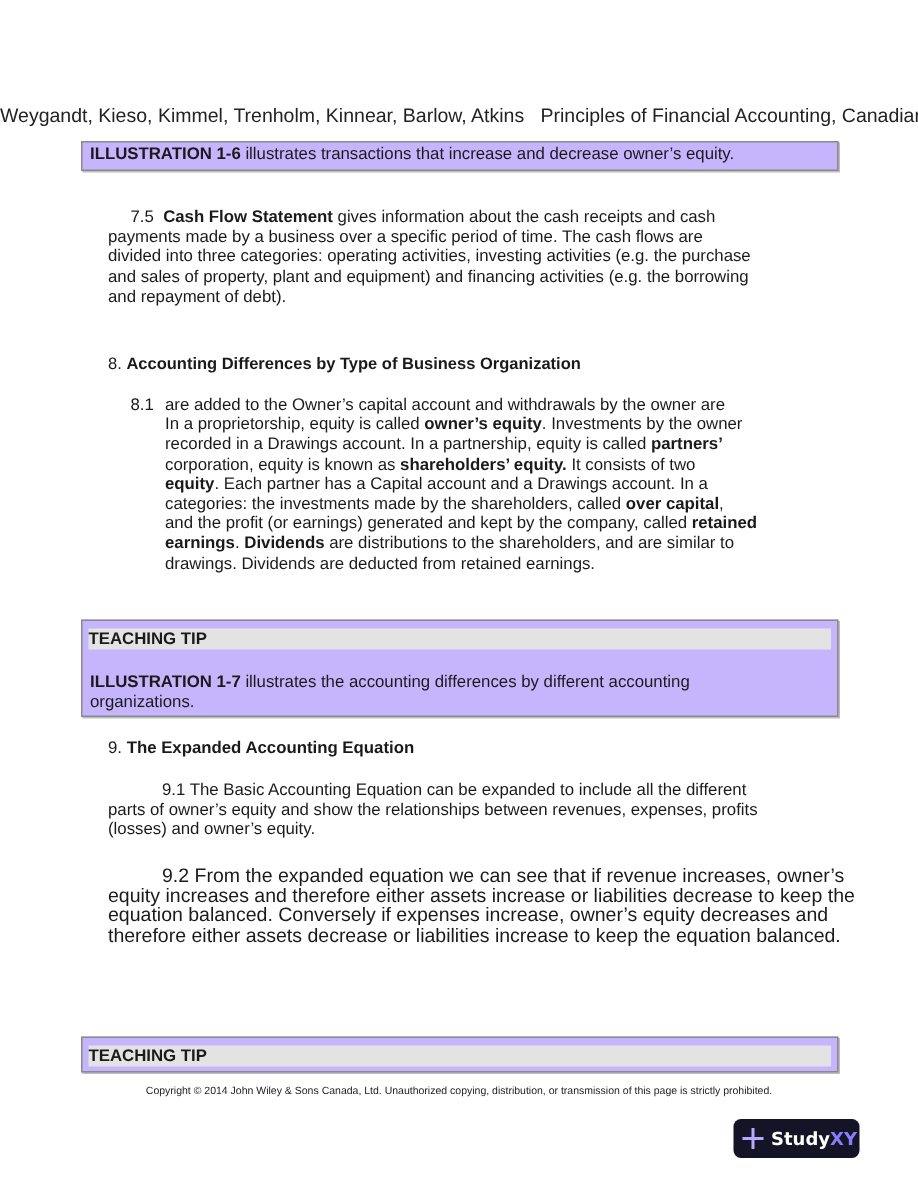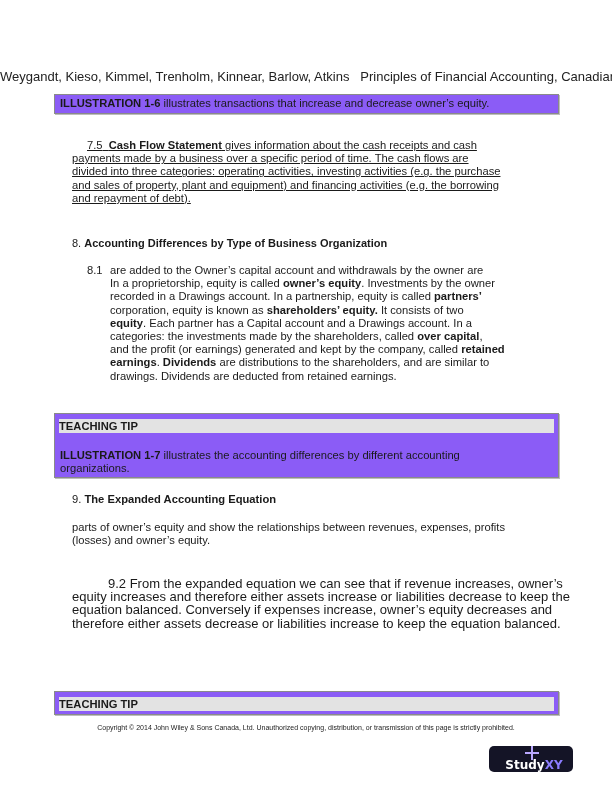--- a/index.html
+++ b/index.html
@@ -8,27 +8,27 @@
     background: #ffffff; color: #1a1a1a;
     font-family: "Liberation Sans", sans-serif;
   }
   .abs { position: absolute; }
   .running-head {
     left: 0; top: 69px; width: 553px; text-align: center;
     font-size: 13px; color: #222; white-space: nowrap;
   }
   .box {
     left: 54px; width: 503px; border: 1px solid #8a8a8a;
-    box-shadow: 1px 1px 0 #bdbdbd; background: #8b5cf6;
+    box-shadow: 1px 1px 0 #bdbdbd; background: #c4b5fd;
   }
   .box1 { top: 94px; height: 18px; }
   .box1 .txt { position: absolute; left: 5px; top: 2px; font-size: 11.2px; white-space: nowrap; }
   .para { font-size: 11.2px; line-height: 13.2px; }
   .p75 { left: 72px; top: 139px; width: 480px; }
-  .p75 .line { white-space: nowrap; text-decoration: underline; }
+  .p75 .line { white-space: nowrap; }
   .h8 { left: 72px; top: 237px; font-size: 11px; white-space: nowrap; }
   .p81num { left: 87px; top: 264px; font-size: 11.2px; }
   .p81 { left: 110px; top: 264px; width: 440px; font-size: 11.2px; line-height: 13.2px; }
   .p81 .line { white-space: nowrap; }
   .tip-box { top: 413px; height: 63px; }
   .tip-bar {
     position: absolute; left: 4px; right: 4px; top: 5px; height: 14px;
     background: #e3e3e3; font-weight: bold; font-size: 11.2px; line-height: 14px;
   }
   .tip-body { position: absolute; left: 5px; top: 35px; font-size: 11.2px; line-height: 13.2px; width: 490px; }
@@ -38,21 +38,21 @@
   .p92 { left: 72px; top: 577px; width: 480px; font-size: 13px; line-height: 13.2px; }
   .line { white-space: nowrap; display: block; }
   .indent { padding-left: 36px; }
   .tip-box2 { top: 691px; height: 22px; }
   .copyright {
     left: 0; width: 612px; top: 724px; text-align: center;
     font-size: 7px; color: #222; white-space: nowrap;
   }
   .badge {
     left: 489px; top: 746px; width: 84px; height: 26px; border-radius: 5px;
-    background: #141426; display: flex; align-items: center; padding-left: 6px; box-sizing: border-box; flex-direction: column;
+    background: #141426; display: flex; align-items: center; padding-left: 6px; box-sizing: border-box;
   }
   .badge .plus { width: 14px; height: 14px; position: relative; margin-right: 5px; }
   .badge .plus:before, .badge .plus:after {
     content: ""; position: absolute; background: #b9a8ff;
   }
   .badge .plus:before { left: 6px; top: 0; width: 2px; height: 14px; }
   .badge .plus:after { left: 0; top: 6px; width: 14px; height: 2px; }
   .badge .name { font-family: "DejaVu Sans", sans-serif; font-weight: bold; font-size: 12px; color: #fff; }
   .badge .accent { color: #8b7cff; }
   b { font-weight: bold; }
@@ -99,20 +99,21 @@
     <span class="line"><b>ILLUSTRATION 1-7</b><span> illustrates the accounting differences by different accounting</span></span>
     <span class="line">organizations.</span>
   </div>
 </div>
 
 <div class="abs h9">
   <span>9.</span> <b>The Expanded Accounting Equation</b>
 </div>
 
 <div class="abs p91">
+  <span class="line indent">9.1 The Basic Accounting Equation can be expanded to include all the different</span>
   <span class="line">parts of owner’s equity and show the relationships between revenues, expenses, profits</span>
   <span class="line">(losses) and owner’s equity.</span>
 </div>
 
 <div class="abs p92">
   <span class="line indent">9.2 From the expanded equation we can see that if revenue increases, owner’s</span>
   <span class="line">equity increases and therefore either assets increase or liabilities decrease to keep the</span>
   <span class="line">equation balanced. Conversely if expenses increase, owner’s equity decreases and</span>
   <span class="line">therefore either assets decrease or liabilities increase to keep the equation balanced.</span>
 </div>

